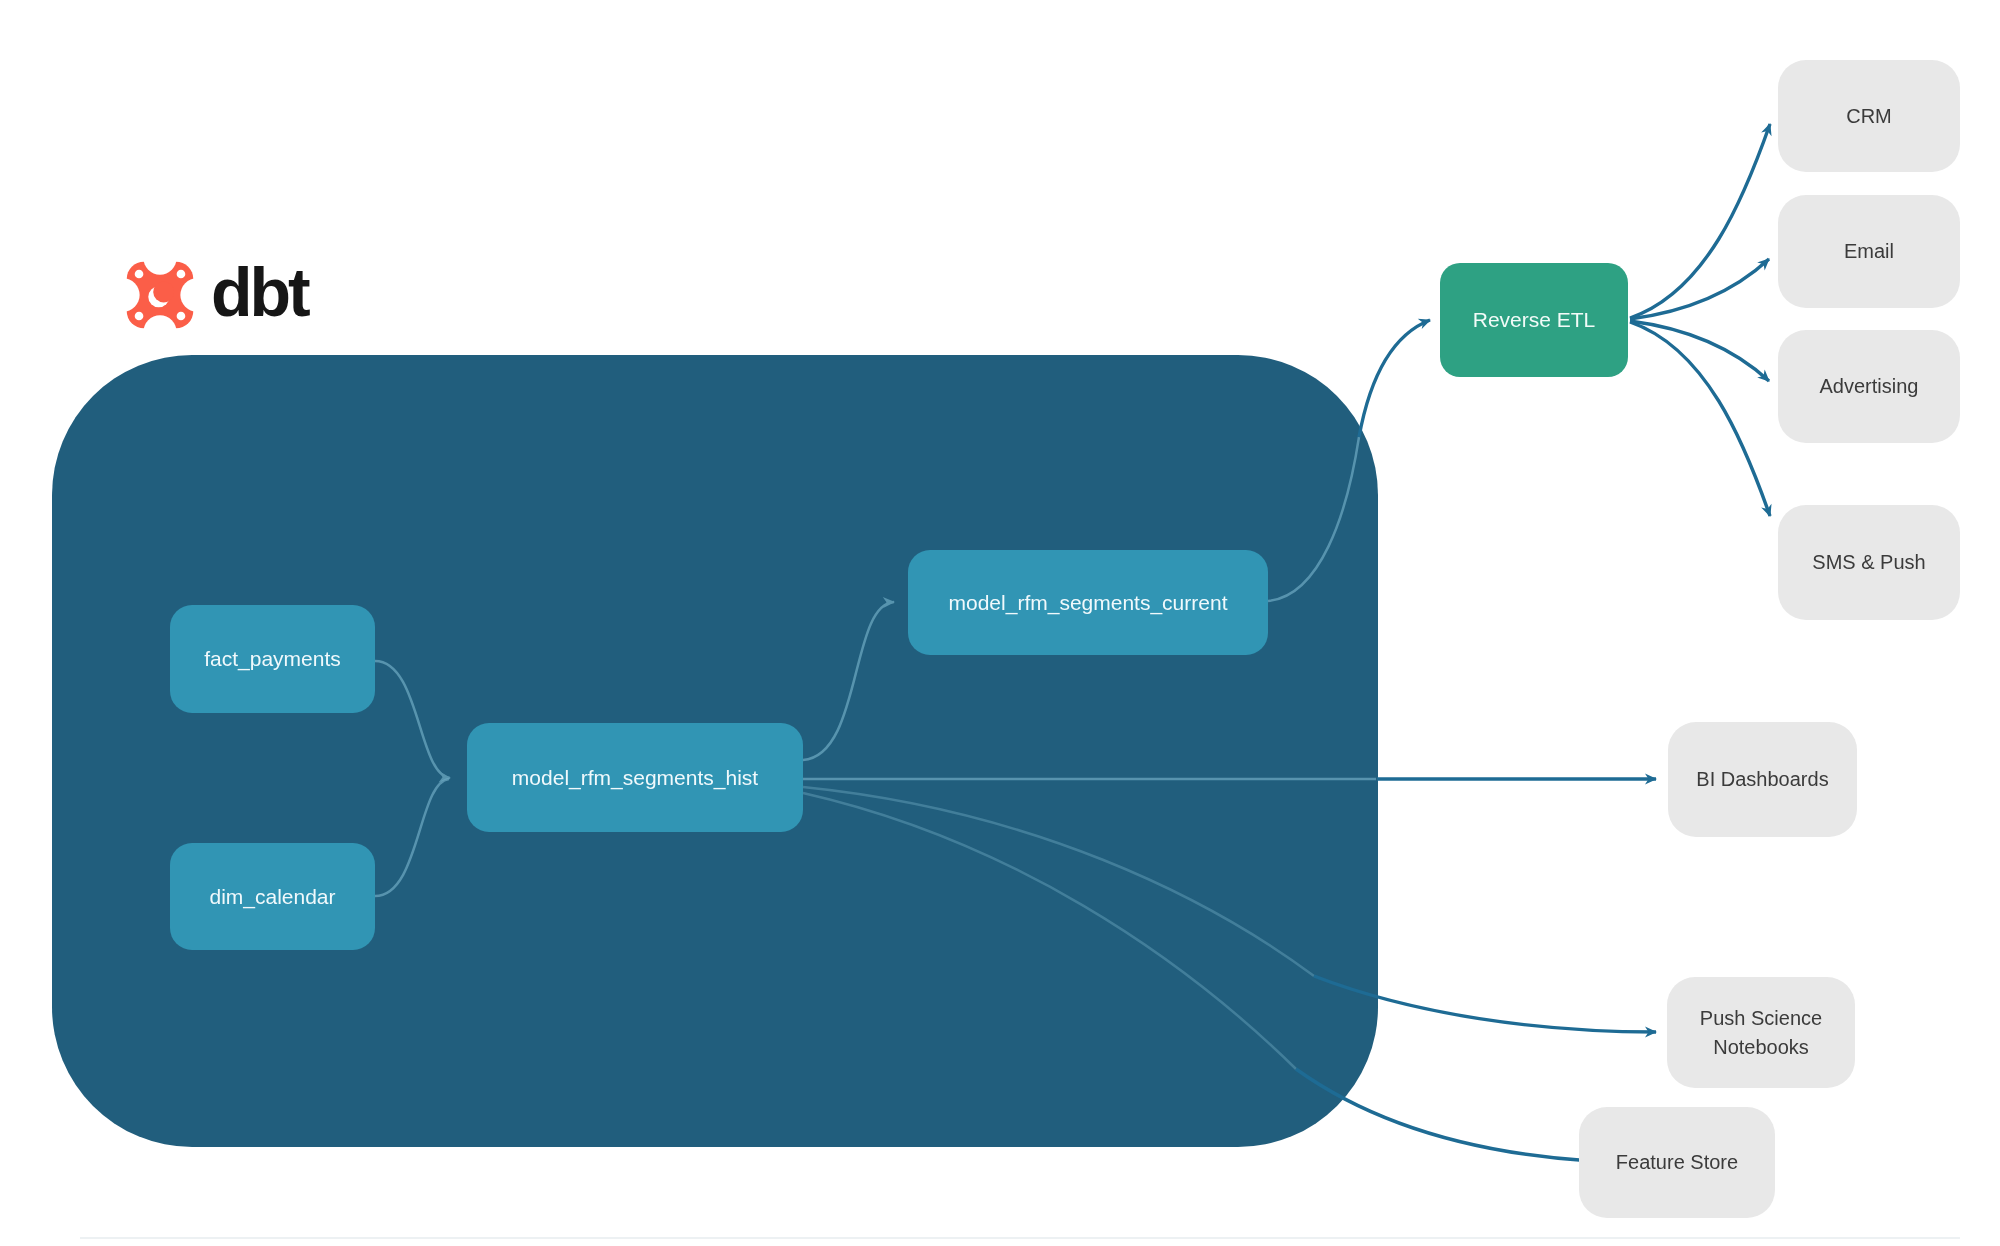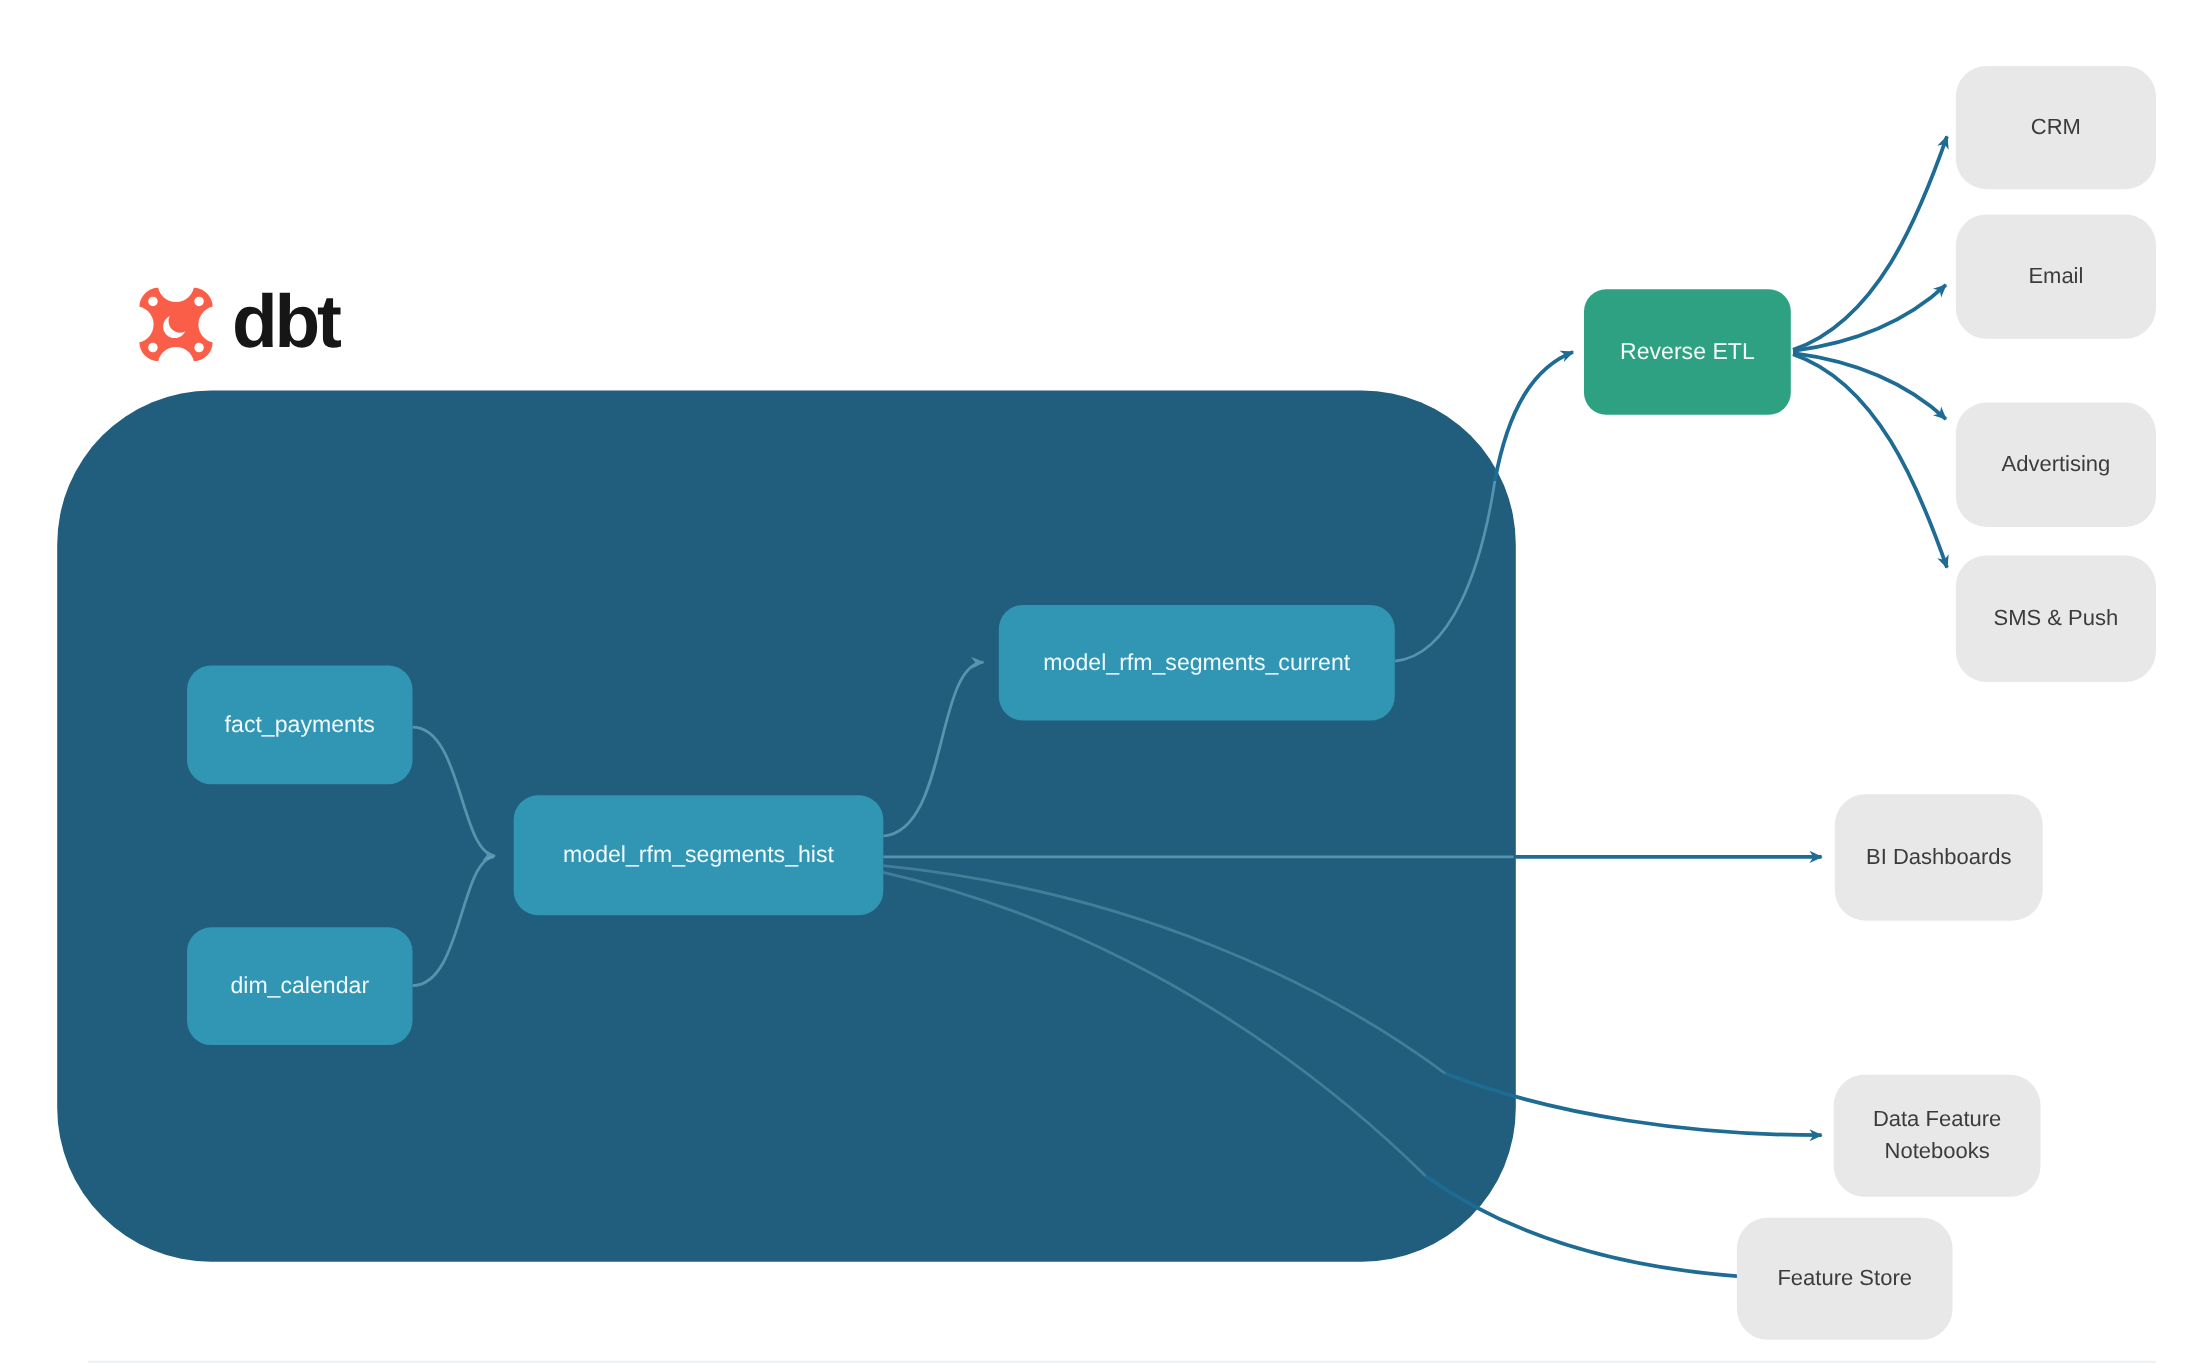--- a/index.html
+++ b/index.html
@@ -86,21 +86,21 @@
     padding: 8px 28px;
   }
 
   #n-fact       { left: 170px;  top: 605px;  width: 205px; height: 108px; justify-content: center; }
   #n-dim        { left: 170px;  top: 843px;  width: 205px; height: 107px; }
   #n-hist       { left: 467px;  top: 723px;  width: 336px; height: 109px; }
   #n-current    { left: 908px;  top: 550px;  width: 360px; height: 105px; }
   #n-retl       { left: 1440px; top: 263px;  width: 188px; height: 114px; }
   #n-crm        { left: 1778px; top: 60px;   width: 182px; height: 112px; }
   #n-email      { left: 1778px; top: 195px;  width: 182px; height: 113px; }
-  #n-adv        { left: 1778px; top: 330px;  width: 182px; height: 113px; margin-top: 36px; }
+  #n-adv        { left: 1778px; top: 330px;  width: 182px; height: 113px; }
   #n-sms        { left: 1778px; top: 465px;  width: 182px; height: 115px; margin-top: 40px; }
   #n-bi         { left: 1668px; top: 722px;  width: 189px; height: 115px; }
   #n-ds         { left: 1667px; top: 977px;  width: 188px; height: 111px; }
   #n-fs         { left: 1579px; top: 1107px; width: 196px; height: 111px; }
 
   .baseline-rule {
     position: absolute;
     left: 80px;
     top: 1237px;
     width: 1880px;
@@ -192,20 +192,20 @@
   <div class="node node-gray" id="n-adv">
     <span>Advertising</span>
   </div>
   <div class="node node-gray" id="n-sms">
     <span>SMS &amp; Push</span>
   </div>
   <div class="node node-gray" id="n-bi">
     <span>BI Dashboards</span>
   </div>
   <div class="node node-gray" id="n-ds">
-    <span>Data Feature Notebooks</span>
+    <span>Push Science Notebooks</span>
   </div>
   <div class="node node-gray" id="n-fs">
     <span>Feature Store</span>
   </div>
 
   <div class="baseline-rule"></div>
 </div>
 
 </body></html>

